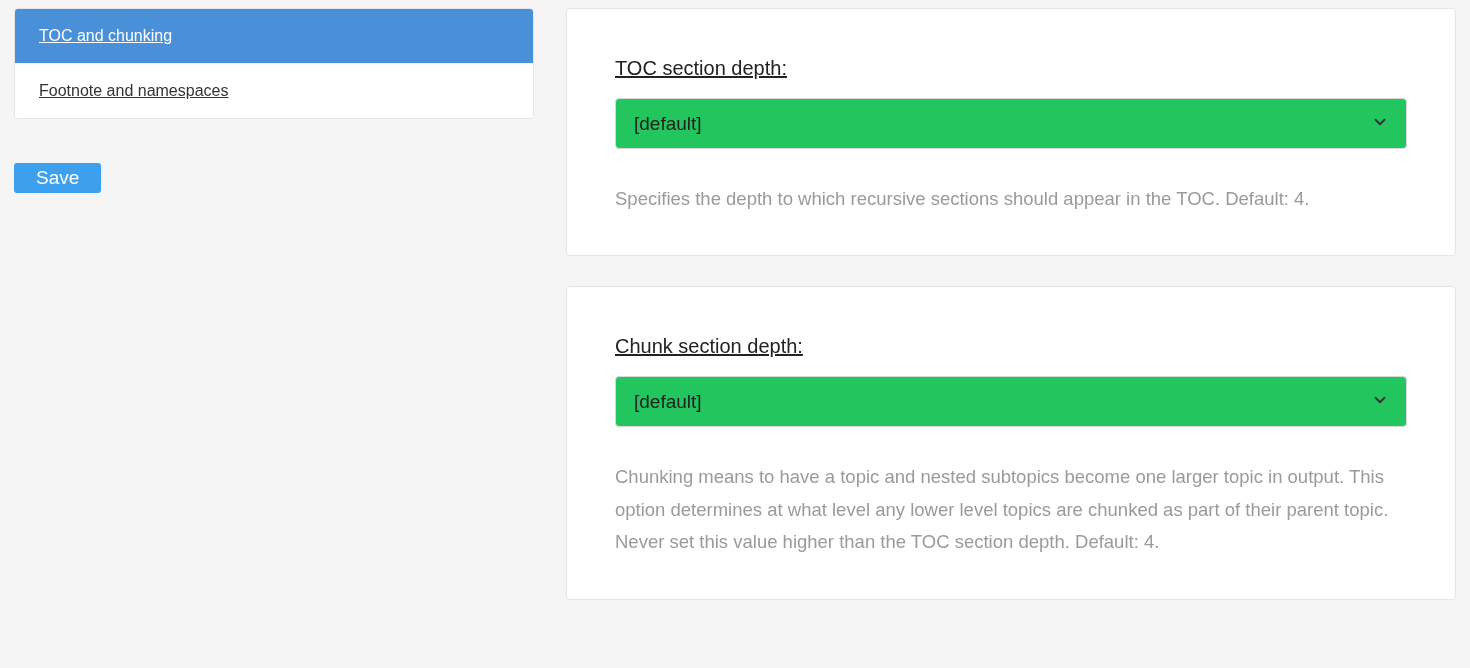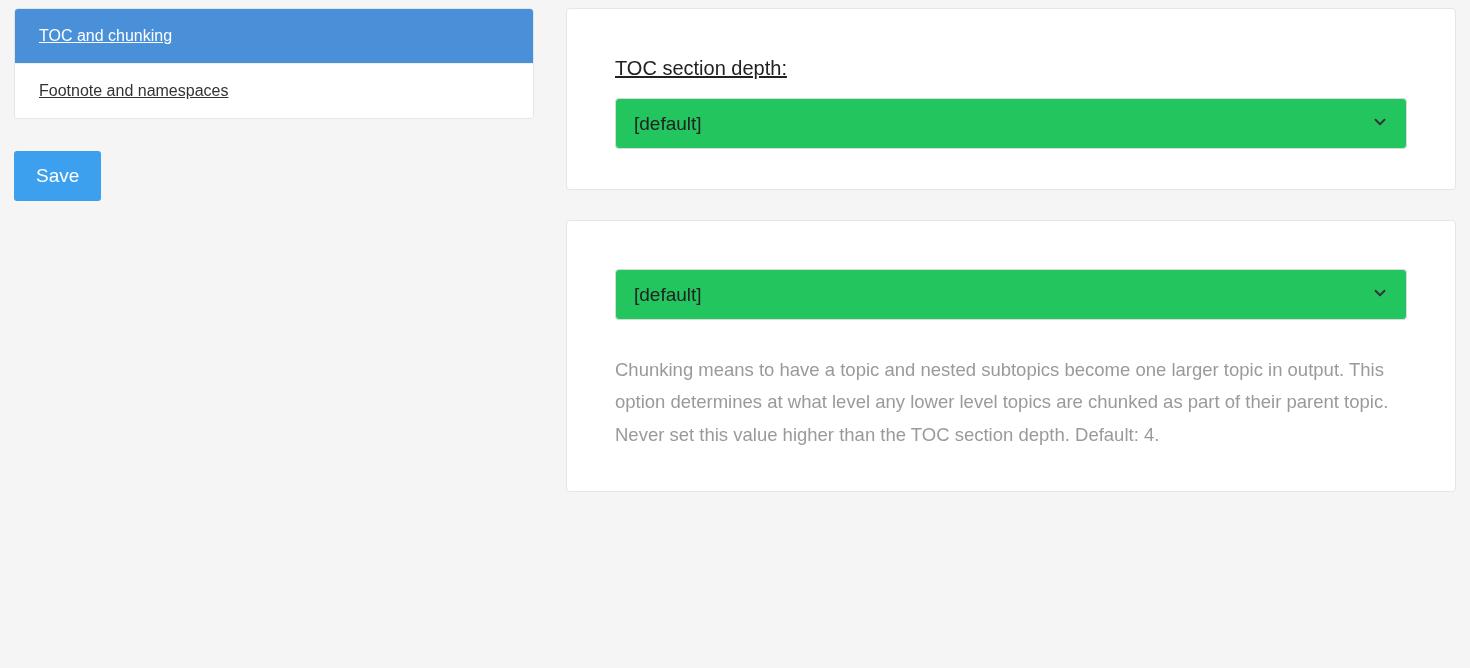--- a/index.html
+++ b/index.html
@@ -39,27 +39,27 @@
       text-decoration: underline;
     }
     .nav-item + .nav-item {
       border-top: 1px solid #f0f0f0;
     }
     .nav-item.active {
       background: #4a90d9;
       color: #fff;
     }
     .save-btn {
-      margin-top: 32px;
+      margin-top: 44px;
       background: #3ca0ef;
       color: #fff;
       border: none;
       border-radius: 3px;
       font-size: 19px;
-      padding: 14px 22px;
+      padding: 4px 22px;
       cursor: pointer;
       font-family: inherit;
     }
     .card {
       background: #fff;
       border: 1px solid #e5e5e5;
       border-radius: 4px;
       padding: 48px 48px 40px 48px;
       margin-bottom: 30px;
     }
@@ -124,23 +124,25 @@
       <div class="select-wrap">
         <select class="select">
           <option>[default]</option>
         </select>
         <span class="chevron">
           <svg width="18" height="18" viewBox="0 0 24 24" fill="none" stroke="#333" stroke-width="2.5" stroke-linecap="round" stroke-linejoin="round">
               <polyline points="6 9 12 15 18 9"></polyline>
             </svg>
         </span>
       </div>
+      <p class="help-text">Specifies the depth to which recursive sections should appear in the TOC. Default: 4.</p>
     </div>
 
     <div class="card">
+      <label class="field-label">Chunk section depth:</label>
       <div class="select-wrap">
         <select class="select">
           <option>[default]</option>
         </select>
         <span class="chevron">
           <svg width="18" height="18" viewBox="0 0 24 24" fill="none" stroke="#333" stroke-width="2.5" stroke-linecap="round" stroke-linejoin="round">
               <polyline points="6 9 12 15 18 9"></polyline>
             </svg>
         </span>
       </div>

